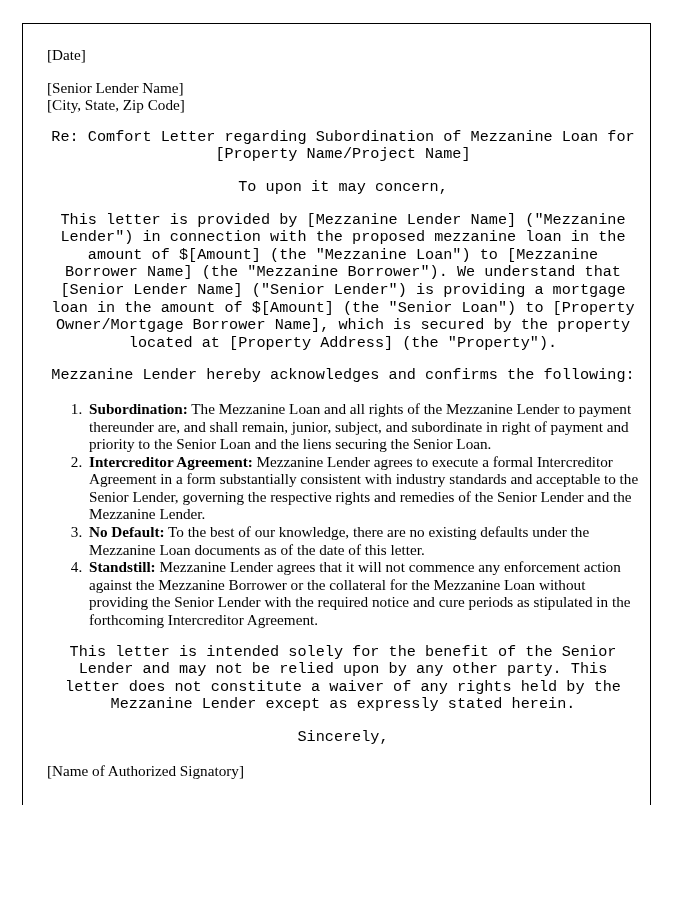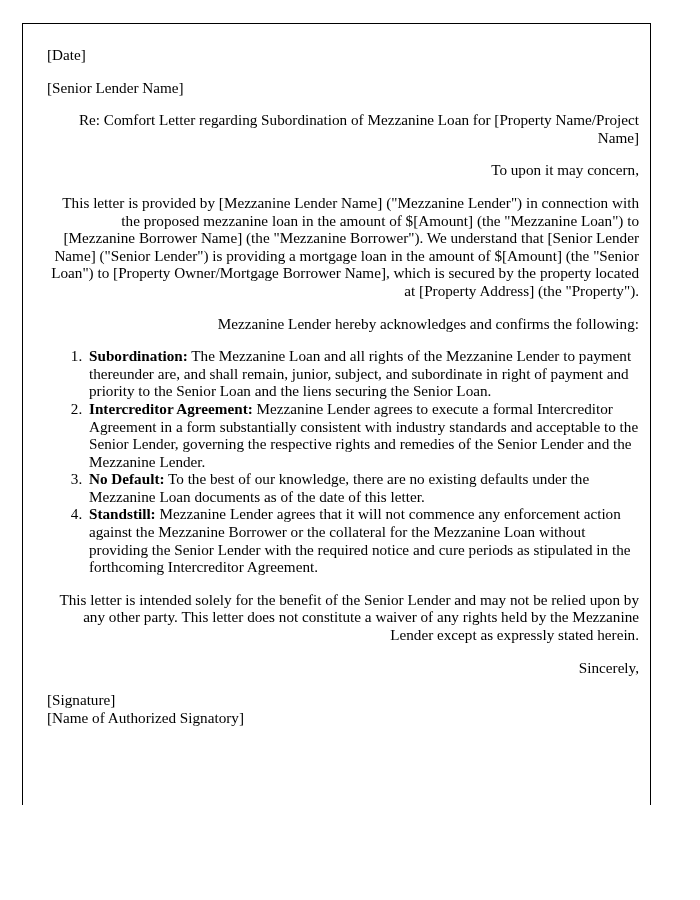--- a/index.html
+++ b/index.html
@@ -55,21 +55,22 @@
     margin-bottom: 0;
   }
 
   .line {
     display: block;
     white-space: pre-wrap;
   }
 
   p.para {
     margin: 0 0 15px 0;
-    text-align: right;
+    text-align: center;
+    font-family: Liberation Mono, monospace;
   }
 
   ol.clause-list {
     margin: 0 0 15px 0;
     padding-left: 39px;
     list-style-position: outside;
     list-style-type: decimal;
   }
   ol.clause-list > li {
     margin: 0 0 0 0;
@@ -94,20 +95,21 @@
 <div class="page-canvas">
   <div class="page-sheet">
     <div class="page-body">
 
       <div class="block">
         <span class="line">[Date]</span>
       </div>
 
       <div class="block addr-block">
         <span class="line">[Senior Lender Name]</span>
+        <span class="line">[City, State, Zip Code]</span>
       </div>
 
       <p class="para">Re: Comfort Letter regarding Subordination of Mezzanine Loan for [Property Name/Project Name]</p>
 
       <p class="para">To upon it may concern,</p>
 
       <p class="para">This letter is provided by [Mezzanine Lender Name] ("Mezzanine Lender") in connection with the proposed mezzanine loan in the amount of $[Amount] (the "Mezzanine Loan") to [Mezzanine Borrower Name] (the "Mezzanine Borrower"). We understand that [Senior Lender Name] ("Senior Lender") is providing a mortgage loan in the amount of $[Amount] (the "Senior Loan") to [Property Owner/Mortgage Borrower Name], which is secured by the property located at [Property Address] (the "Property").</p>
 
       <p class="para">Mezzanine Lender hereby acknowledges and confirms the following:</p>
 
@@ -124,19 +126,18 @@
         <li>
           <span class="clause-term">Standstill:</span><span class="clause-text"> Mezzanine Lender agrees that it will not commence any enforcement action against the Mezzanine Borrower or the collateral for the Mezzanine Loan without providing the Senior Lender with the required notice and cure periods as stipulated in the forthcoming Intercreditor Agreement.</span>
         </li>
       </ol>
 
       <p class="para">This letter is intended solely for the benefit of the Senior Lender and may not be relied upon by any other party. This letter does not constitute a waiver of any rights held by the Mezzanine Lender except as expressly stated herein.</p>
 
       <p class="para">Sincerely,</p>
 
       <div class="block tight sig-block">
-        <span class="line">[Signature]</span>
         <span class="line">[Name of Authorized Signatory]</span>
       </div>
 
     </div>
   </div>
 </div>
 
 </body></html>

